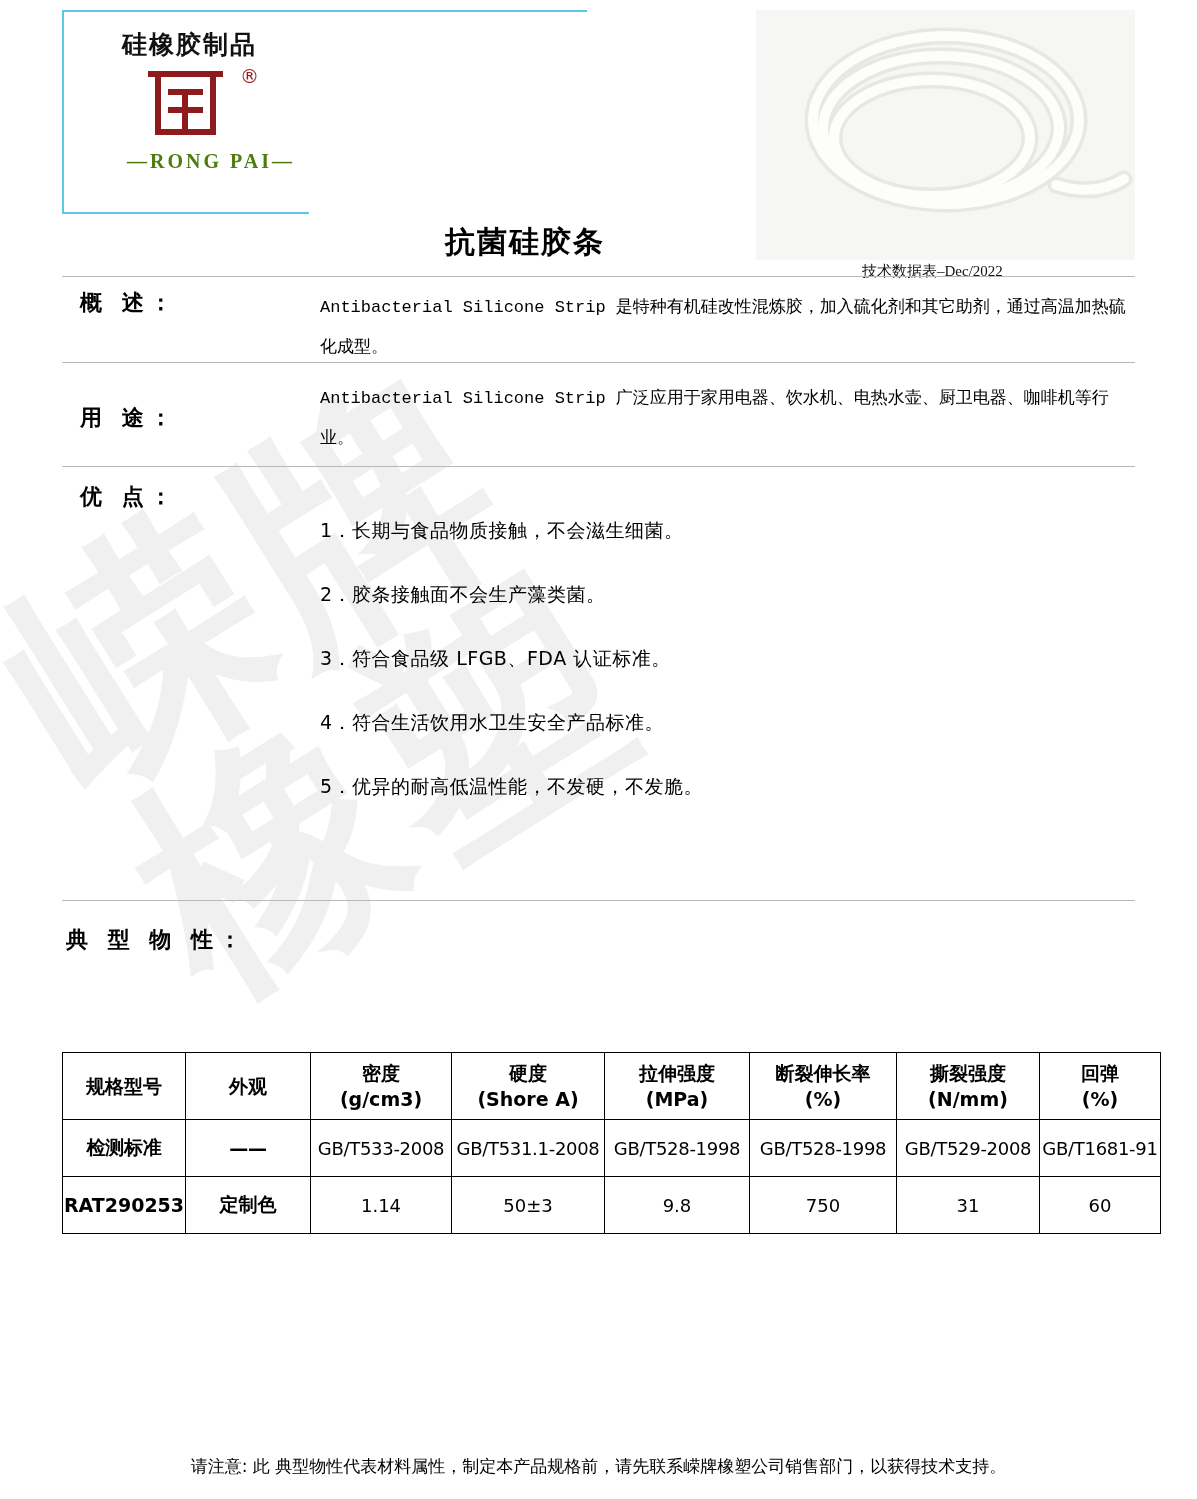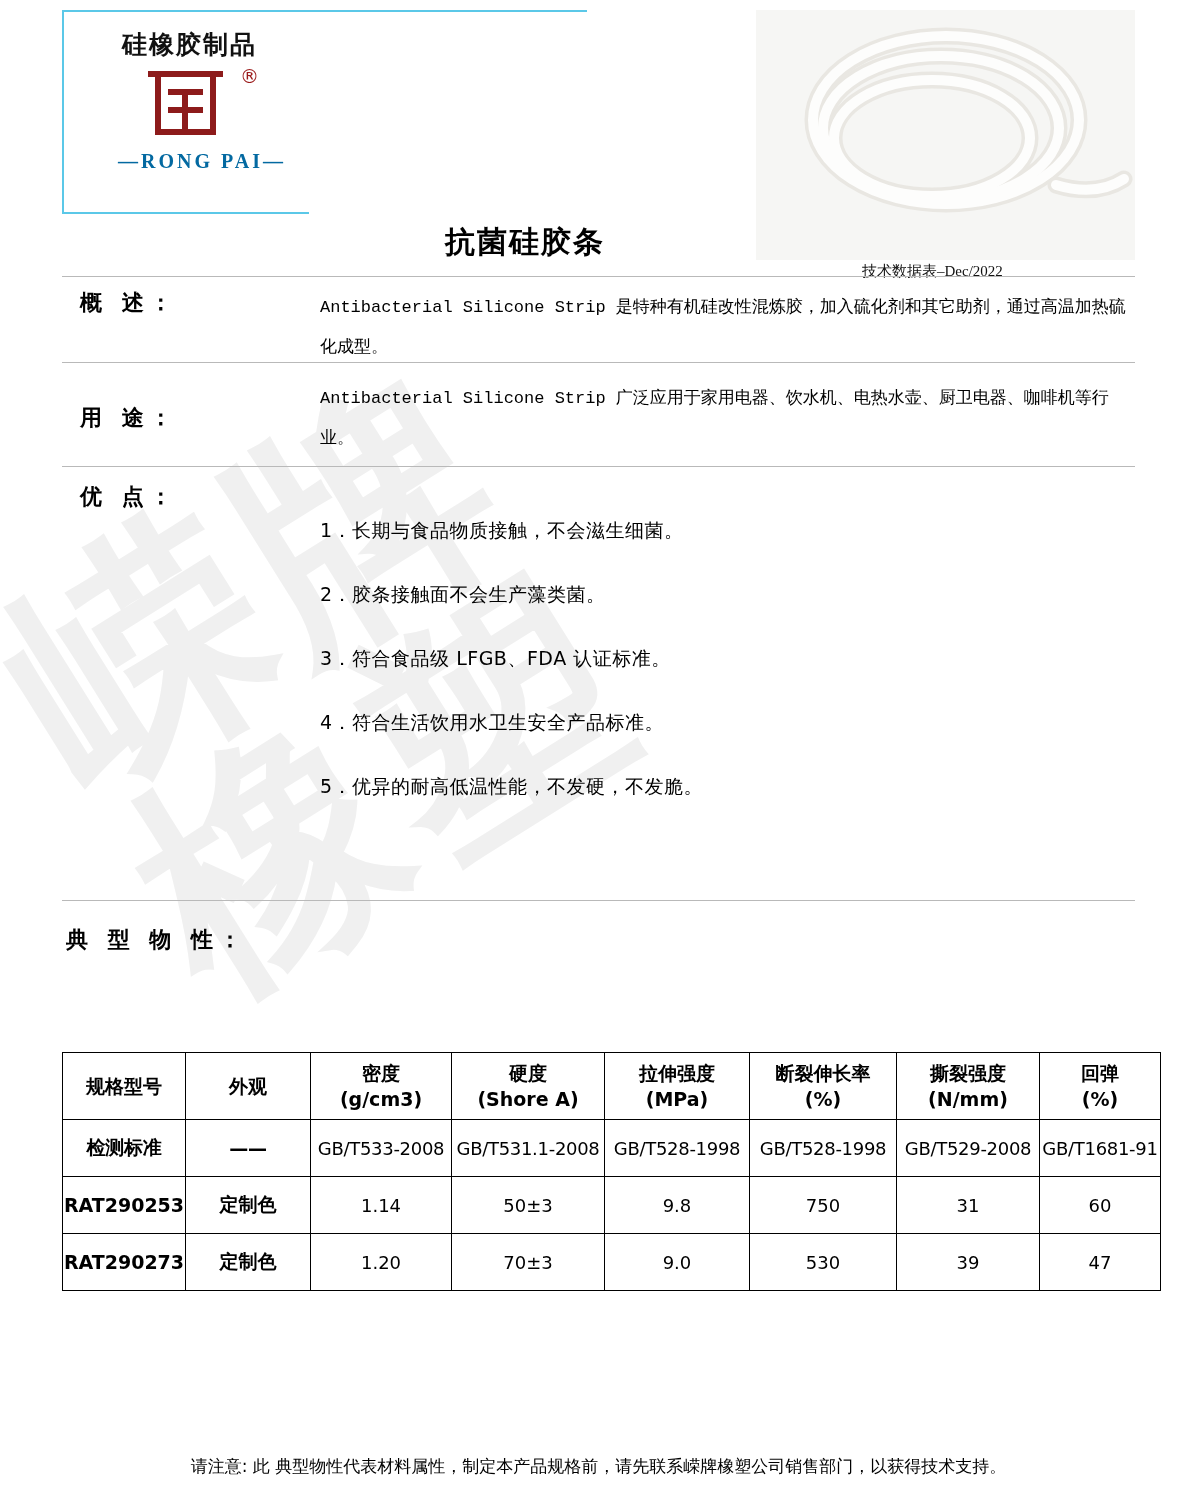--- a/index.html
+++ b/index.html
@@ -92,26 +92,26 @@
   .logo-r {
     position: absolute;
     left: 178px;
     top: 55px;
     font-size: 19px;
     font-family: "DejaVu Sans", sans-serif;
     color: #9b1b1b;
   }
   .logo-brand {
     position: absolute;
-    left: 56px;
+    left: 65px;
     top: 140px;
     font-size: 20px;
     font-family: "Liberation Serif", serif;
     letter-spacing: 3px;
-    color: #0369a1;
+    color: #4d7c0f;
     font-weight: 700;
   }
 
   .title-en {
     position: absolute;
     left: 128px;
     top: 165px;
     font-size: 33px;
     font-family: "DejaVu Sans", sans-serif;
     font-weight: 700;
@@ -380,28 +380,18 @@
       <tr>
         <td class="c0">RAT290253</td>
         <td class="c1">定制色</td>
         <td class="c2">1.14</td>
         <td class="c3">50±3</td>
         <td class="c4">9.8</td>
         <td class="c5">750</td>
         <td class="c6">31</td>
         <td class="c7">60</td>
       </tr>
-      <tr>
-        <td class="c0">RAT290273</td>
-        <td class="c1">定制色</td>
-        <td class="c2">1.20</td>
-        <td class="c3">70±3</td>
-        <td class="c4">9.0</td>
-        <td class="c5">530</td>
-        <td class="c6">39</td>
-        <td class="c7">47</td>
-      </tr>
     </tbody>
   </table>
 
   <div class="footer">请注意: 此 典型物性代表材料属性，制定本产品规格前，请先联系嵘牌橡塑公司销售部门，以获得技术支持。</div>
 
 </div>
 
 </body></html>

